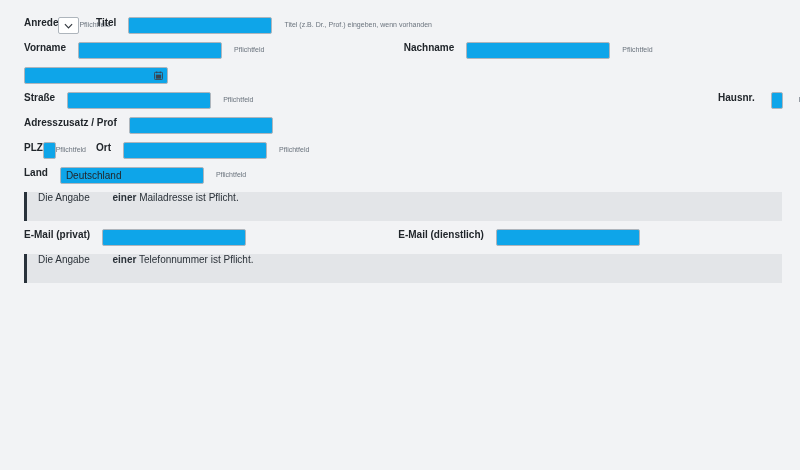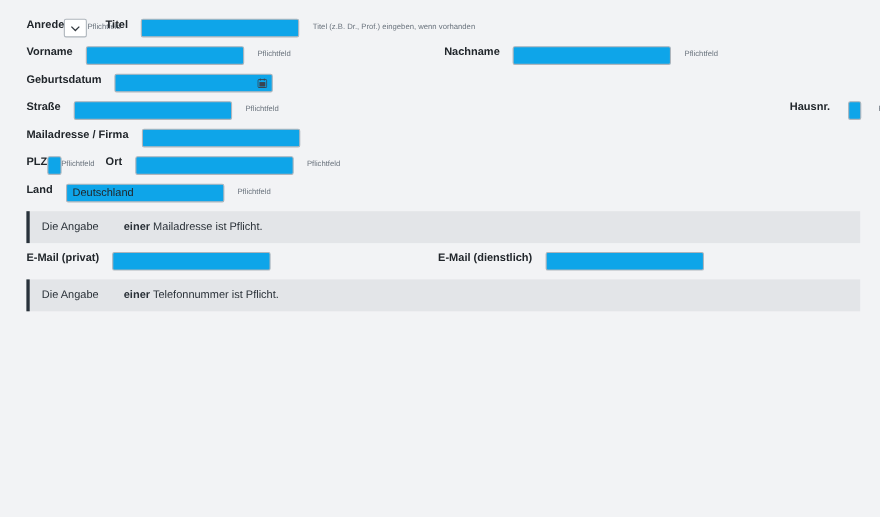--- a/index.html
+++ b/index.html
@@ -67,21 +67,20 @@
   }
   .hint {
     font-size: 7px;
     line-height: 9px;
     color: #6a737d;
     margin-top: 3px;
     white-space: nowrap;
   }
   .notice {
     display: flex;
-    align-items: center;
     box-sizing: border-box;
     height: 29px;
     background: #e3e5e8;
     border-left: 3px solid #29323b;
     padding: 0 11px;
     margin-bottom: 8px;
     font-size: 10px;
     color: #2a3138;
   }
   .notice span { white-space: pre; }
@@ -132,21 +131,20 @@
       <div class="label">Nachname</div>
       <div class="control-wrap">
         <input class="text" type="text" value="" style="">
       </div>
       <div class="hint">Pflichtfeld</div>
     </div>
   </div>
 
   <div class="row">
     <div class="fg grow">
-      <div class="label">Geburtsdatum</div>
       <div class="control-wrap">
         <input class="text" type="text" value="" style="">
         <svg class="cal-icon" viewBox="0 0 10 10">
           <rect x="0.5" y="1.5" width="9" height="8" rx="1" fill="none" stroke="#3a4450" stroke-width="1"></rect>
           <line x1="3" y1="0.5" x2="3" y2="2.5" stroke="#3a4450" stroke-width="1"></line>
           <line x1="7" y1="0.5" x2="7" y2="2.5" stroke="#3a4450" stroke-width="1"></line>
           <rect x="2" y="4" width="6" height="4.5" fill="#3a4450"></rect>
         </svg>
       </div>
     </div>
@@ -164,21 +162,21 @@
       <div class="label">Hausnr.</div>
       <div class="control-wrap">
         <input class="text" type="text" value="" style="">
       </div>
       <div class="hint">Pflichtfeld</div>
     </div>
   </div>
 
   <div class="row">
     <div class="fg grow">
-      <div class="label">Mailadresse / Firma</div>
+      <div class="label">Adresszusatz / Prof</div>
       <div class="control-wrap">
         <input class="text" type="text" value="" style="">
       </div>
     </div>
   </div>
 
   <div class="row">
     <div class="fg col-s">
       <div class="label">PLZ</div>
       <div class="control-wrap">

